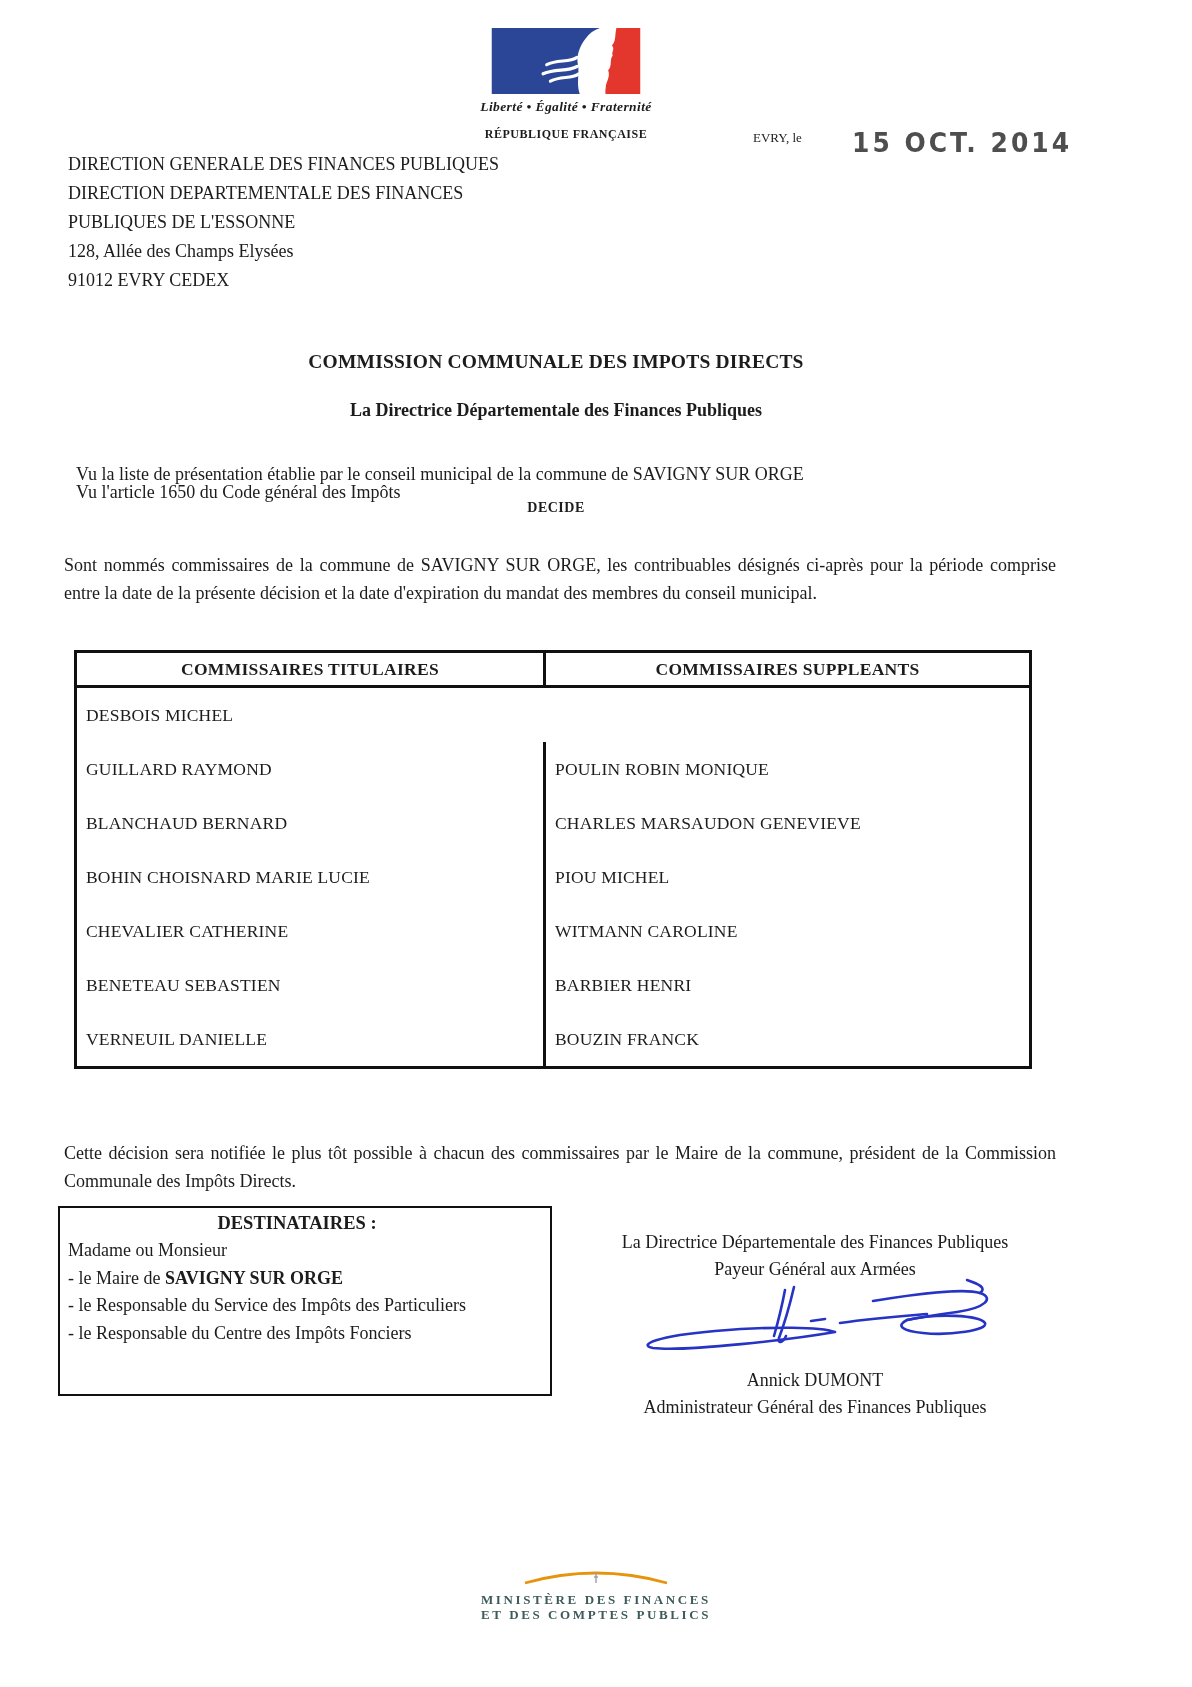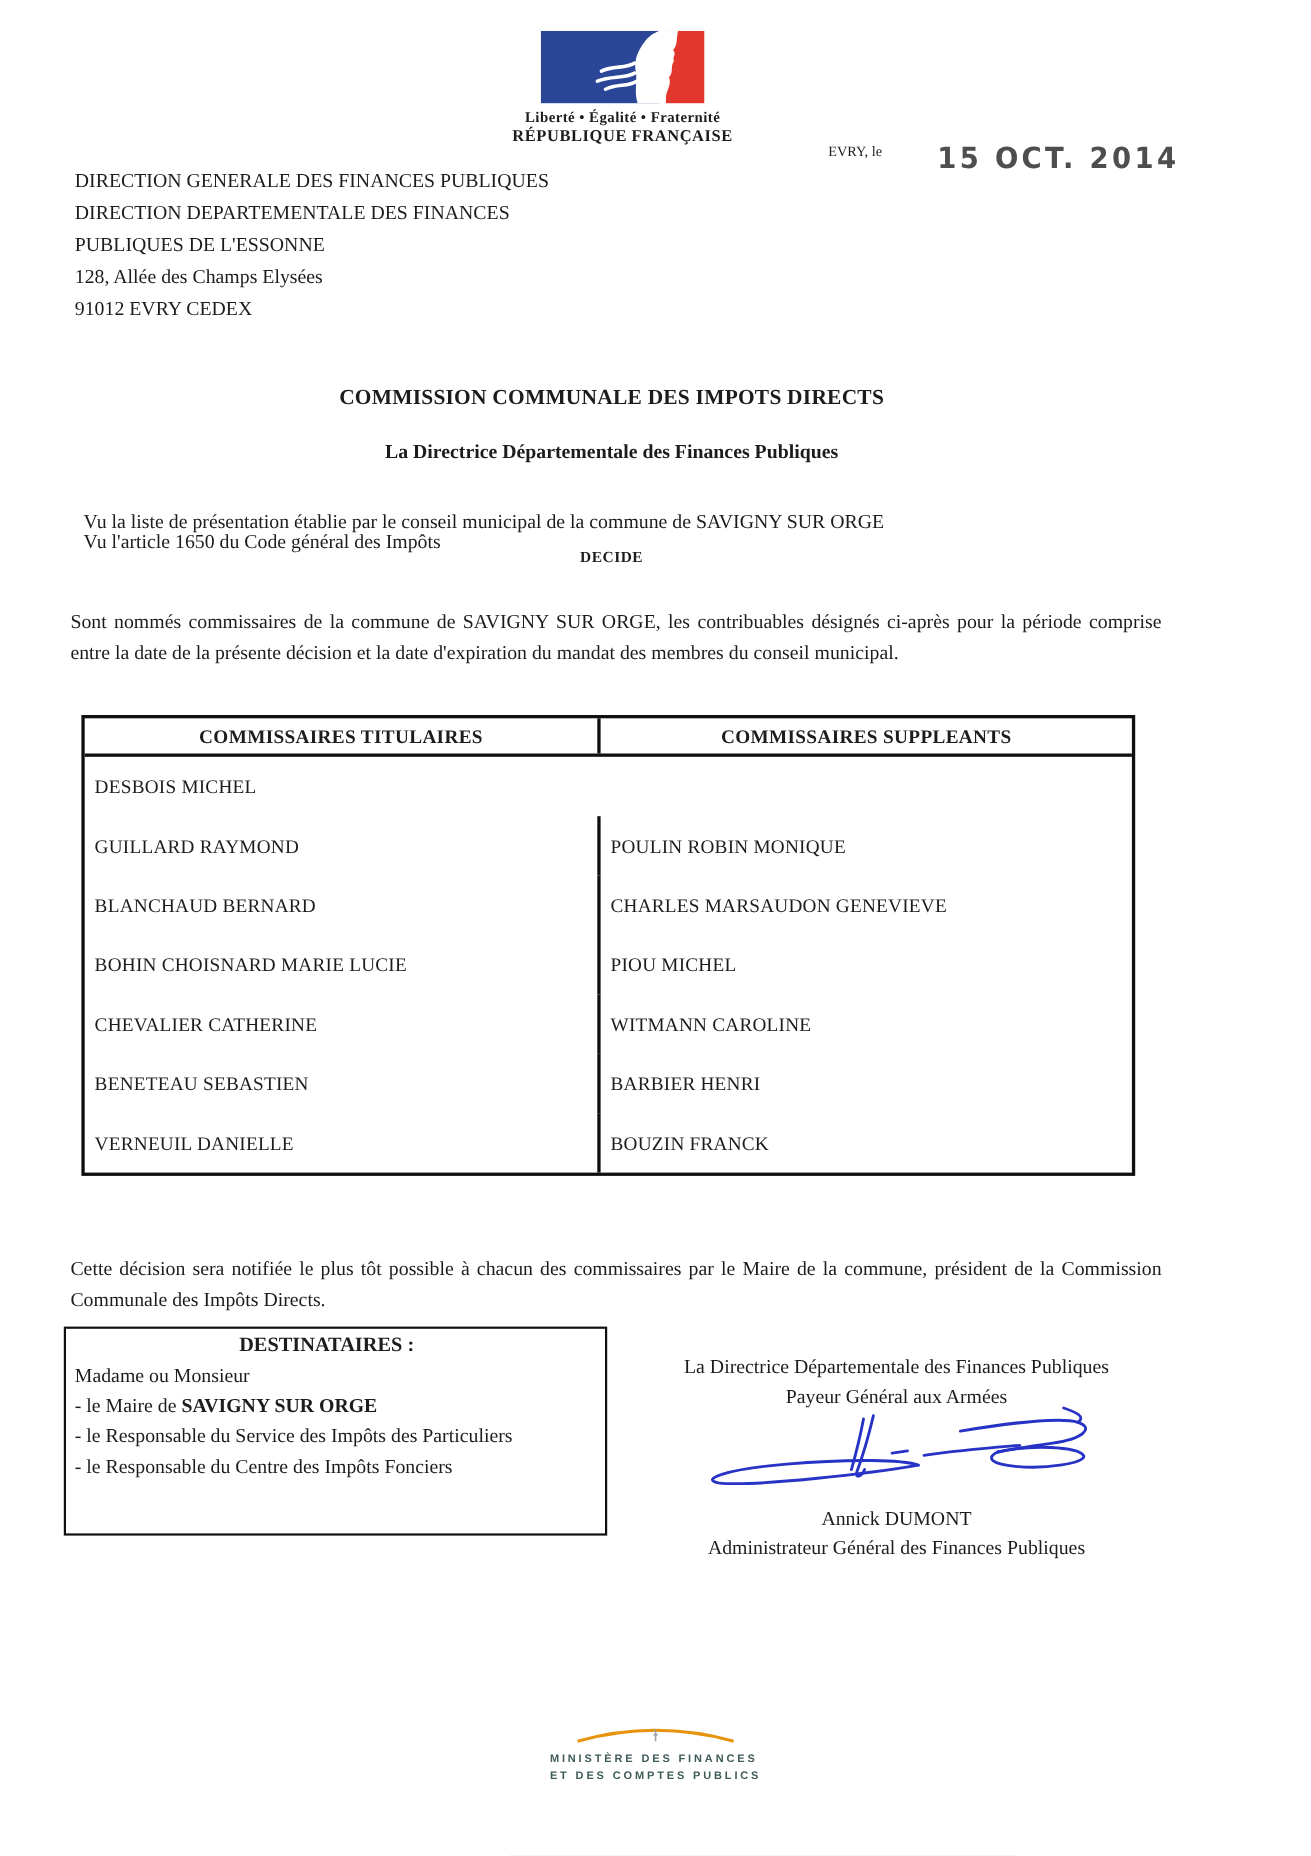--- a/index.html
+++ b/index.html
@@ -3,22 +3,22 @@
 <meta charset="utf-8">
 <style>
   html,body{margin:0;padding:0;background:#e8e8e8;}
   .page{
     position:relative;width:1192px;height:1687px;margin:0 auto;background:#ffffff;
     font-family:"Liberation Serif", serif;color:#1c1c1c;overflow:hidden;
   }
   
   .logo-block{position:absolute;left:446px;top:28px;width:240px;text-align:center;}
   .flag{display:block;margin:0 auto;width:162px;height:66px;}
-  .motto{margin-top:5px;font-size:13.5px;font-weight:bold;letter-spacing:.4px;}
-  .republic{margin-top:1px;font-size:15px;font-weight:bold;letter-spacing:.5px;}
+  .motto{margin-top:5px;font-size:13.5px;font-weight:bold;font-style:italic;letter-spacing:.4px;}
+  .republic{margin-top:12px;font-size:12px;font-weight:bold;letter-spacing:.5px;}
   
   .place-date{position:absolute;left:753px;top:130px;font-size:13px;}
   .stamp{
     position:absolute;left:852px;top:128px;
     font-family:"DejaVu Sans", sans-serif;font-weight:800;font-size:25px;
     color:#4e4e4e;letter-spacing:3px;transform:scaleY(1.06);transform-origin:top left;white-space:nowrap;
   }
   
   .sender{position:absolute;left:68px;top:150px;font-size:18px;line-height:29px;}
   
@@ -50,21 +50,21 @@
   .sig-l1{position:absolute;left:0;top:0;width:100%;}
   .sig-l2{position:absolute;left:0;top:27px;width:100%;}
   .sig-svg{position:absolute;left:45px;top:44px;width:360px;height:90px;}
   .sig-name{position:absolute;left:0;top:138px;width:100%;}
   .sig-role{position:absolute;left:0;top:165px;width:100%;}
   
   .ministry{position:absolute;left:466px;top:1568px;width:260px;text-align:center;}
   .arc-svg{display:block;margin:0 auto;width:150px;height:18px;}
   .ministry-name{
     margin-top:6px;display:inline-block;text-align:left;
-    font-family:Liberation Sans, sans-serif;font-weight:bold;font-size:10px;
+    font-family:Liberation Serif, serif;font-weight:bold;font-size:13px;
     letter-spacing:2.6px;line-height:15px;color:#3e5b59;
   }
 </style>
 </head>
 <body>
 
 <div class="page">
 
   <div class="logo-block">
     <svg class="flag" viewBox="0 0 162 72" aria-hidden="true">

